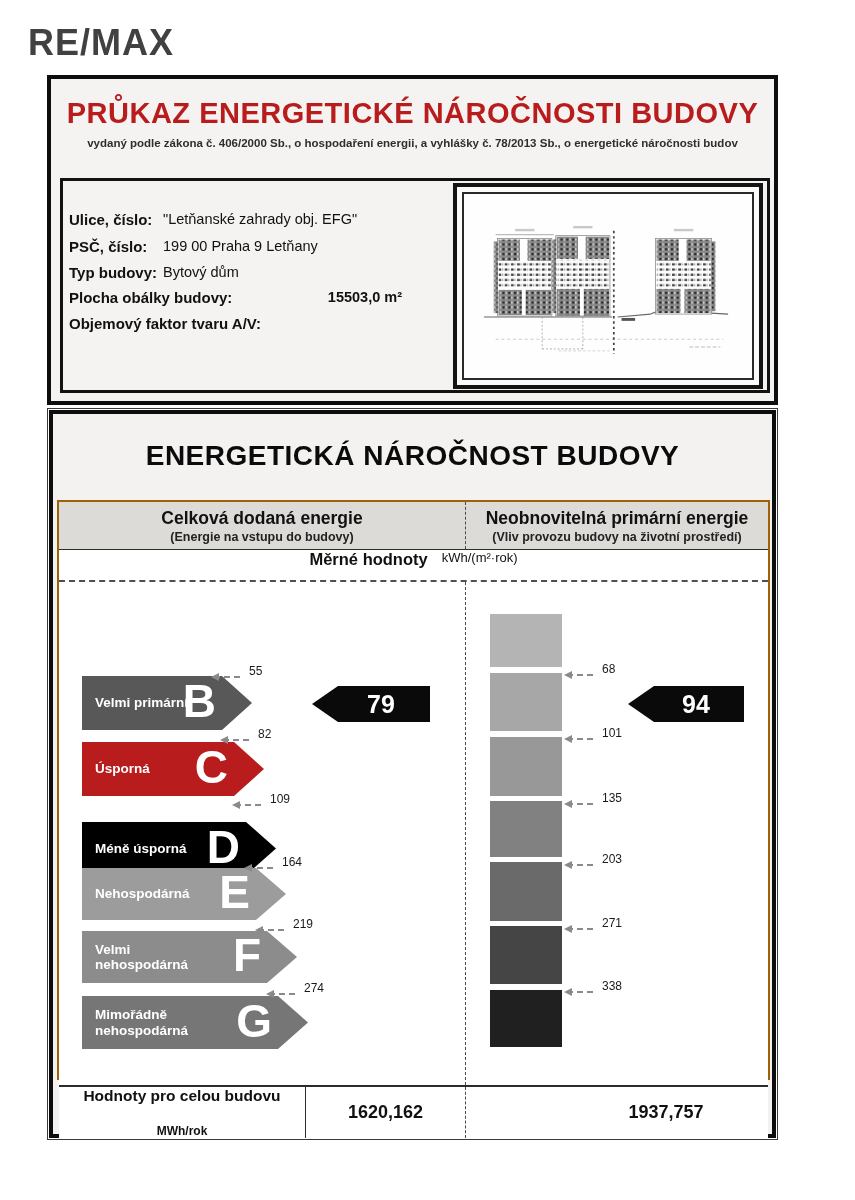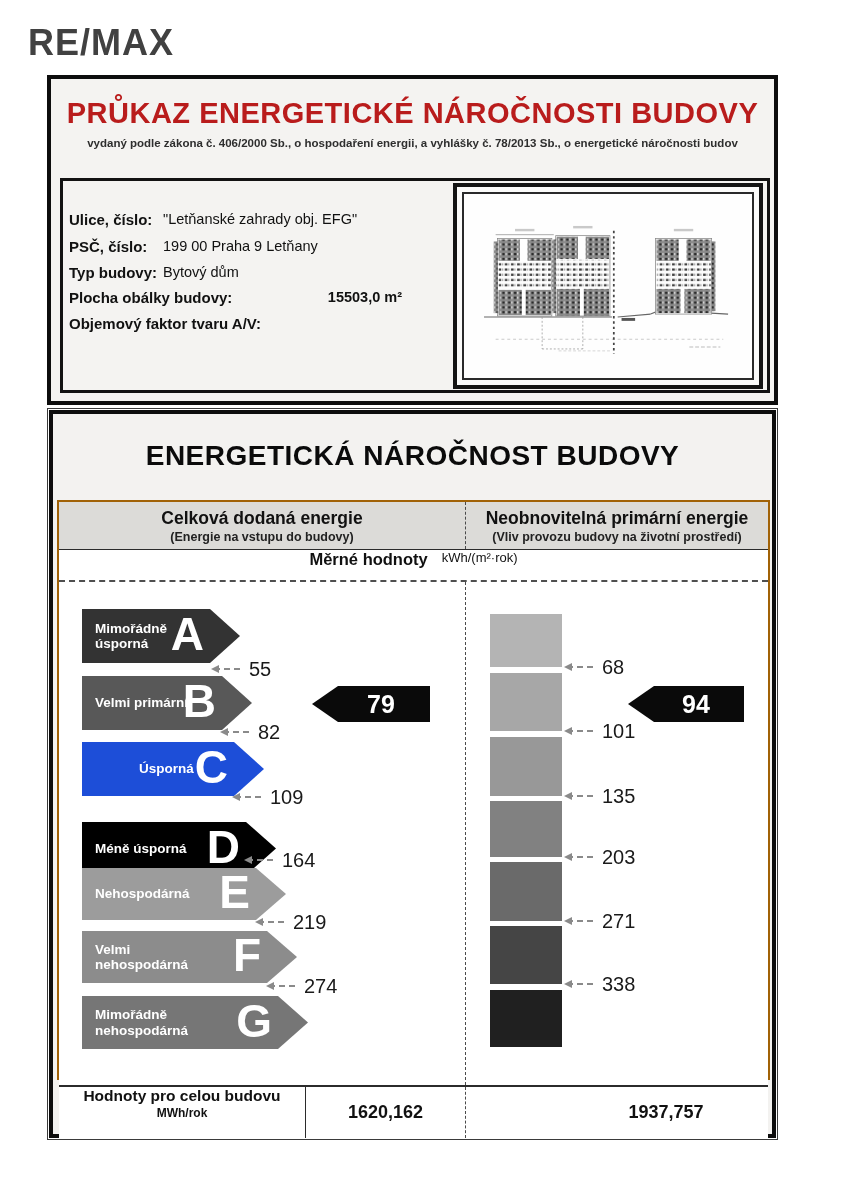--- a/index.html
+++ b/index.html
@@ -57,29 +57,29 @@
 
   
   .grade { position:absolute; left:23px; display:flex; align-items:center; height:54px;
            clip-path:polygon(0 0, calc(100% - 30px) 0, 100% 50%, calc(100% - 30px) 100%, 0 100%); }
   .grade-label { max-width:118px; padding-left:13px; font-size:13.5px; font-weight:bold;
                  color:#fff; line-height:1.12; }
   .grade-letter { position:absolute; right:36px; top:50%; transform:translateY(-54%);
                   font-size:46px; font-weight:bold; color:#fff; }
   .g-a { top:27px;  width:158px; background:#333333; }
   .g-b { top:94px;  width:170px; background:#585858; }
-  .g-c { top:160px; width:182px; background:#1d4ed8;padding-left:44px; }
+  .g-c { top:160px; width:182px; background:#b91c1c; }
   .g-d { top:240px; width:194px; height:53px; background:#000000; }
   .g-e { top:286px; width:204px; height:52px; background:#9c9c9c; }
   .g-f { top:349px; width:215px; height:52px; background:#8c8c8c; }
   .g-g { top:414px; width:226px; height:53px; background:#767676; }
 
   
-  .tick { position:absolute; display:flex; align-items:center; gap:9px; height:18px;
-          font-size:20px; color:#1a1a1a; }
+  .tick { position:absolute; display:flex; align-items:flex-end; gap:9px; height:18px;
+          font-size:12px; color:#1a1a1a; }
   .tick-arrow { position:relative; width:26px; height:0; border-top:2px dashed #8a8a8a; }
   .tick-arrow::before { content:''; position:absolute; left:-3px; top:-5px; width:0; height:0;
           border-right:8px solid #8a8a8a; border-top:4px solid transparent; border-bottom:4px solid transparent; }
 
   
   .pblock { position:absolute; left:431px; width:72px; }
   .b-a { top:32px;  height:53px; background:#b4b4b4; }
   .b-b { top:91px;  height:58px; background:#a7a7a7; }
   .b-c { top:155px; height:59px; background:#989898; }
   .b-d { top:219px; height:56px; background:#818181; }
@@ -91,21 +91,21 @@
   .indicator { position:absolute; height:36px; background:#0a0a0a; color:#fff;
                display:flex; align-items:center; justify-content:center;
                font-size:25px; font-weight:bold; padding-left:20px;
                clip-path:polygon(0 50%, 26px 0, 100% 0, 100% 100%, 26px 100%); }
   .ind-left  { left:253px; top:104px; width:118px; }
   .ind-right { left:569px; top:104px; width:116px; }
 
   
   .totals-row { display:flex; height:53px; border-top:2px solid #2b2b2b; background:#fff; }
   .tot-label-cell { width:247px; border-right:1.5px solid #2b2b2b; display:flex;
-                    flex-direction:column; align-items:center; justify-content:flex-start; }
+                    flex-direction:column; align-items:center; justify-content:space-between; }
   .tot-label { font-size:15.5px; font-weight:bold; }
   .tot-unit { font-size:12px; margin-top:1px;font-weight:bold; }
   .tot-val1 { width:159px; display:flex; align-items:center; justify-content:center;
               font-size:18px; font-weight:bold; }
   .tot-val2 { width:303px; border-left:1.5px dashed #4a4a4a; display:flex; align-items:center;
               justify-content:center; padding-left:98px; font-size:18px; font-weight:bold; }
 </style>
 </head>
 <body>
 
@@ -225,24 +225,20 @@
         </div>
 
         <div class="merne-row">
           <span class="merne-label">Měrné hodnoty</span>
           <span class="merne-unit">kWh/(m²·rok)</span>
         </div>
 
         <div class="scale-area">
           <div class="col-sep"></div>
 
-          <div class="grade g-a">
-            <span class="grade-label">Mimořádně úsporná</span>
-            <span class="grade-letter">A</span>
-          </div>
           <div class="grade g-b">
             <span class="grade-label">Velmi primární</span>
             <span class="grade-letter">B</span>
           </div>
           <div class="grade g-c">
             <span class="grade-label">Úsporná</span>
             <span class="grade-letter">C</span>
           </div>
           <div class="grade g-d">
             <span class="grade-label">Méně úsporná</span>

